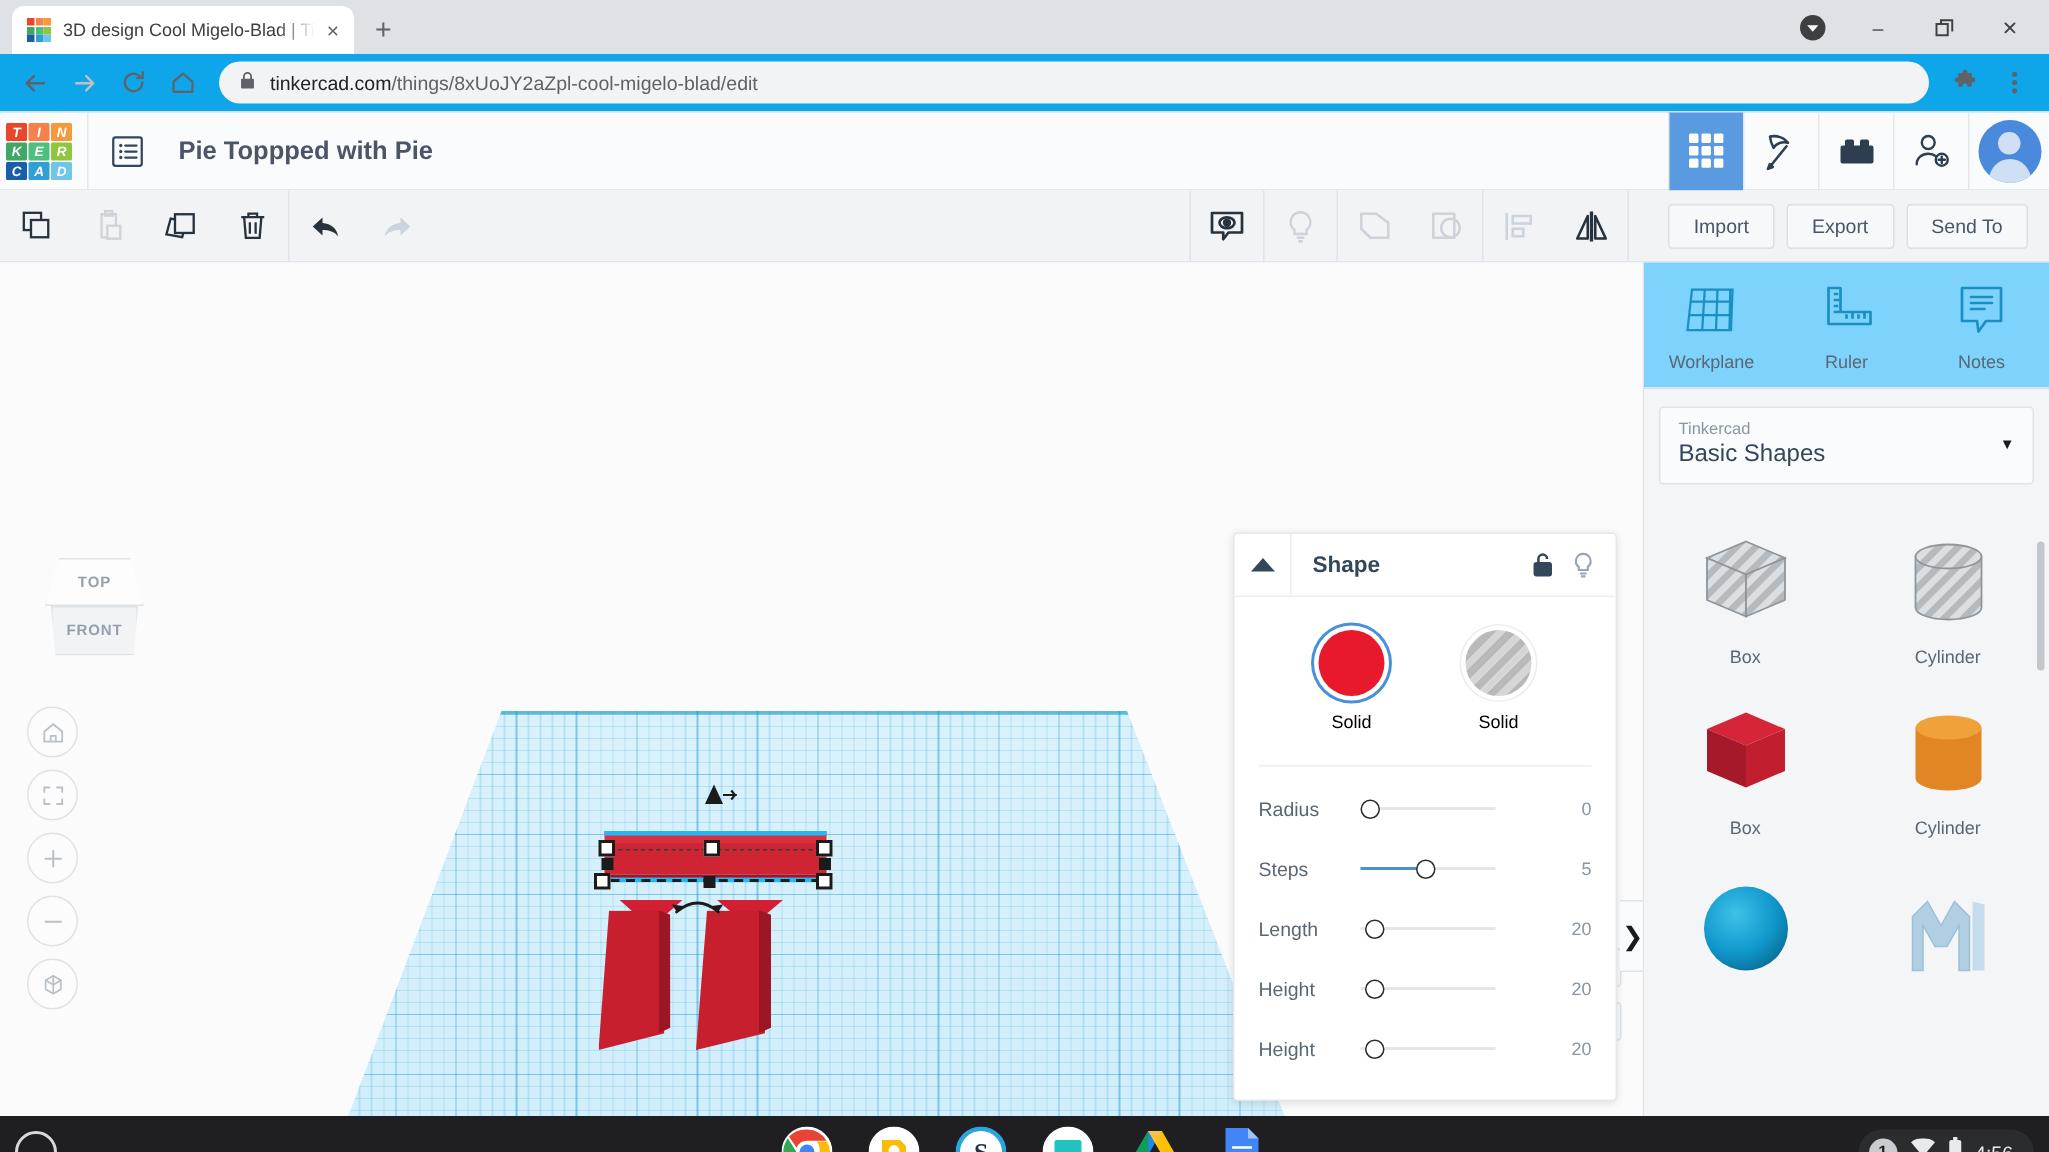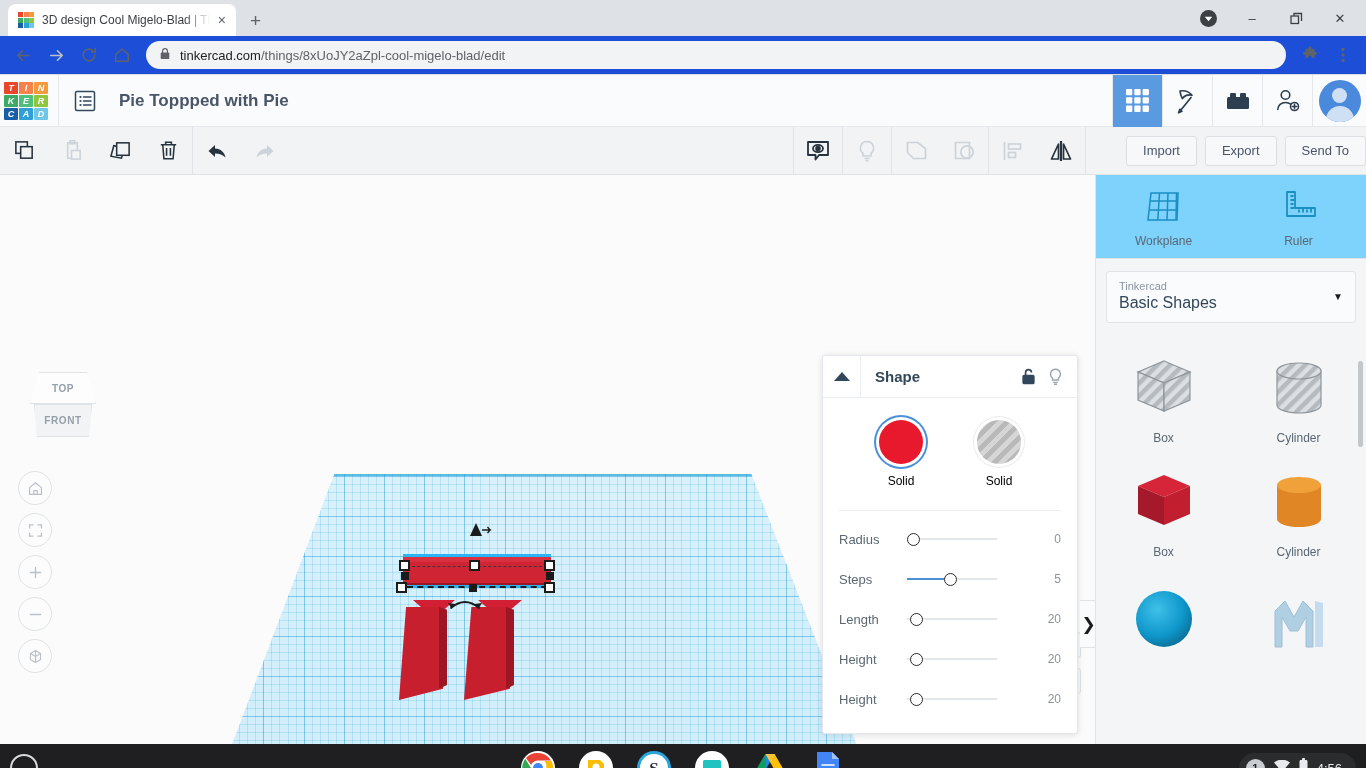--- a/index.html
+++ b/index.html
@@ -38,21 +38,21 @@
     position: absolute; right: 0; top: 0; height: 36px;
     display: flex; align-items: center; gap: 0; padding-right: 4px;
   }
   .win-btn { width: 44px; height: 32px; display: flex; align-items: center; justify-content: center;
              color: #3c4043; font-size: 13px; cursor: pointer; }
   .dl-circle { width: 17px; height: 17px; border-radius: 50%; background: #3c4043;
                display: flex; align-items: center; justify-content: center; }
   .dl-circle svg { display: block; }
 
   .browser-toolbar {
-    height: 39px; background: #1d4ed8; display: flex; align-items: center;
+    height: 39px; background: #0ea5e9; display: flex; align-items: center;
     gap: 3px; padding: 0 8px; border-bottom: 1px solid #dadce0;
   }
   .nav-btn { width: 30px; height: 30px; display: flex; align-items: center; justify-content: center;
              color: #5f6368; cursor: pointer; border-radius: 50%; }
   .nav-btn.disabled { color: #bdc1c6; }
   .omnibox {
     flex: 1; height: 28px; background: #f1f3f4; border-radius: 14px;
     display: flex; align-items: center; gap: 9px; padding: 0 13px; margin: 0 6px;
     font-size: 13px; color: #202124; cursor: text;
   }
@@ -102,21 +102,21 @@
     display: flex; align-items: center; position: relative;
   }
   .tb-group { display: flex; align-items: center; height: 48px; }
   .tb-btn {
     width: 48px; height: 48px; display: flex; align-items: center; justify-content: center;
     cursor: pointer; color: #26323d;
   }
   .tb-btn.disabled { color: #ccd3da; cursor: default; }
   .tb-div { width: 1px; height: 48px; background: #e0e3e7; }
   .tb-center { position: absolute; left: 793px; display: flex; align-items: center; height: 48px; }
-  .tb-right { margin-left: auto; display: flex; align-items: center; gap: 8px; padding-right: 0; }
+  .tb-right { margin-left: auto; display: flex; align-items: center; gap: 8px; padding-right: 14px; }
   .tb-textbtn {
     height: 30px; padding: 0 16px; background: #f7f8f9; border: 1px solid #dcdfe3;
     border-radius: 3px; font-size: 13px; color: #4a5568; cursor: pointer;
     display: flex; align-items: center;
   }
 
   
   .body-row { display: flex; height: 569px; position: relative; }
 
   
@@ -710,20 +710,27 @@
         </svg>
         <div class="sb-tool-lbl">Workplane</div>
       </div>
       <div class="sb-tool">
         <svg class="shapeimg" style="width:40px;height:38px;" viewBox="0 0 40 38" fill="none" stroke="#1a8fc1" stroke-width="1.8" stroke-linejoin="round">
           <path d="M8 3v24h28v-8H16V3z"></path>
           <path d="M11.5 7h3M11.5 11h4M11.5 15h3M11.5 19h4M20 23.5v-3M24 23.5v-4M28 23.5v-3M32 23.5v-4"></path>
         </svg>
         <div class="sb-tool-lbl">Ruler</div>
       </div>
+      <div class="sb-tool">
+        <svg class="shapeimg" style="width:40px;height:38px;" viewBox="0 0 40 38" fill="none" stroke="#1a8fc1" stroke-width="1.8" stroke-linejoin="round">
+          <path d="M7 3h26v22h-10l-5 7-1-7H7z"></path>
+          <path d="M13 9h14M13 13h14M13 17h9" stroke-linecap="round"></path>
+        </svg>
+        <div class="sb-tool-lbl">Notes</div>
+      </div>
     </div>
 
     <div class="sb-select">
       <div>
         <div class="sb-sel-sub">Tinkercad</div>
         <div class="sb-sel-main">Basic Shapes</div>
       </div>
       <div class="sb-caret">▼</div>
     </div>
 

